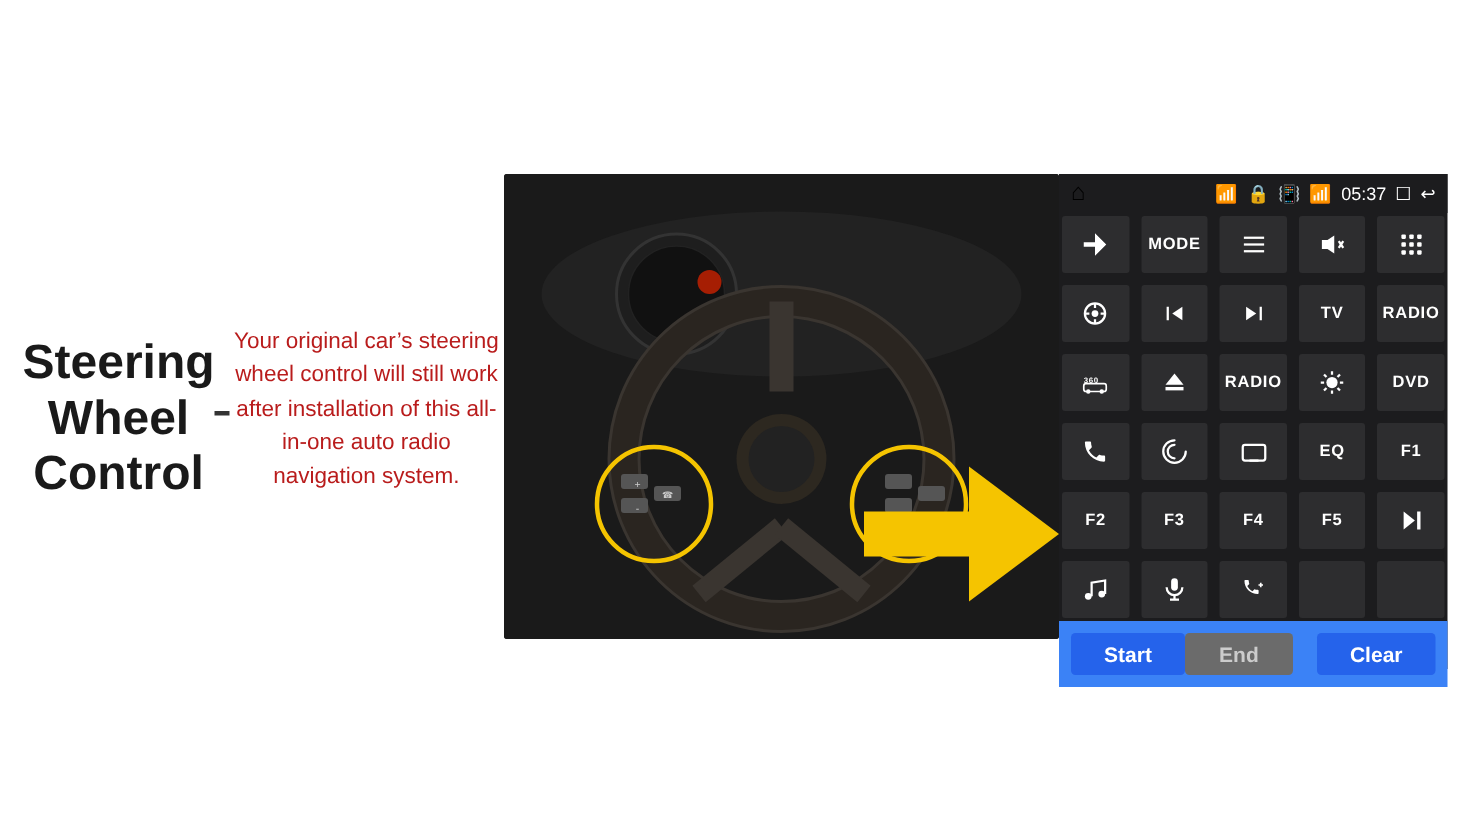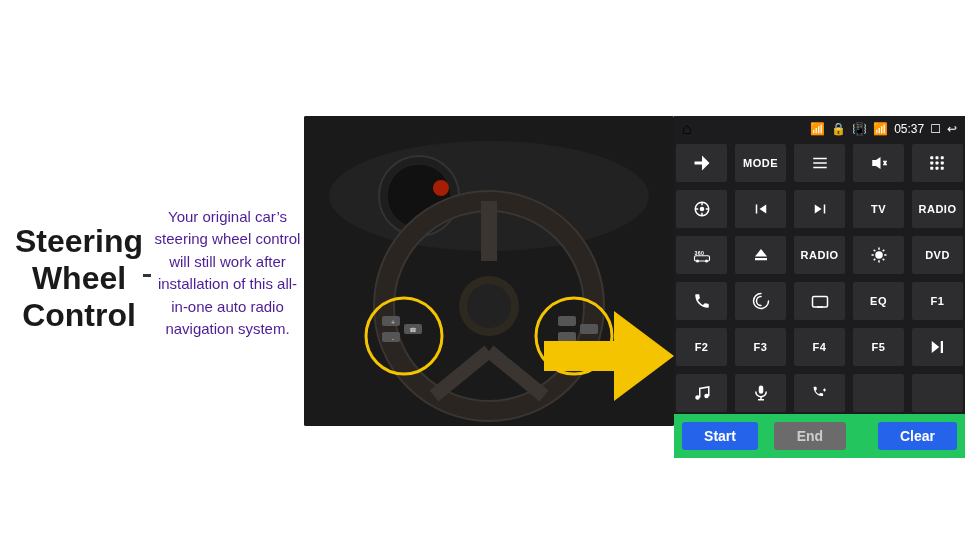--- a/index.html
+++ b/index.html
@@ -30,21 +30,21 @@
 
     .title-divider {
       width: 40px;
       height: 3px;
       background: #333;
       margin: 0 auto 12px;
     }
 
     .subtitle {
       font-size: 15px;
-      color: #4c1d95;
+      color: #b91c1c;
       text-align: center;
       max-width: 680px;
       line-height: 1.5;
       margin-bottom: 16px;
     }
 
     .content-row {
       display: flex;
       flex-direction: row;
       gap: 0;
@@ -122,23 +122,23 @@
     .btn svg {
       width: 18px;
       height: 18px;
       fill: #fff;
     }
 
     
     .action-bar {
       display: flex;
       justify-content: flex-end;
-      gap: 16px;
+      gap: 0;
       padding: 8px 8px;
-      background: #22c55e;
+      background: #3b82f6;
       height: 46px;
       align-items: center;
     }
 
     .action-btn {
       padding: 6px 22px;
       font-size: 14px;
       font-weight: 600;
       border: none;
       border-radius: 3px;

